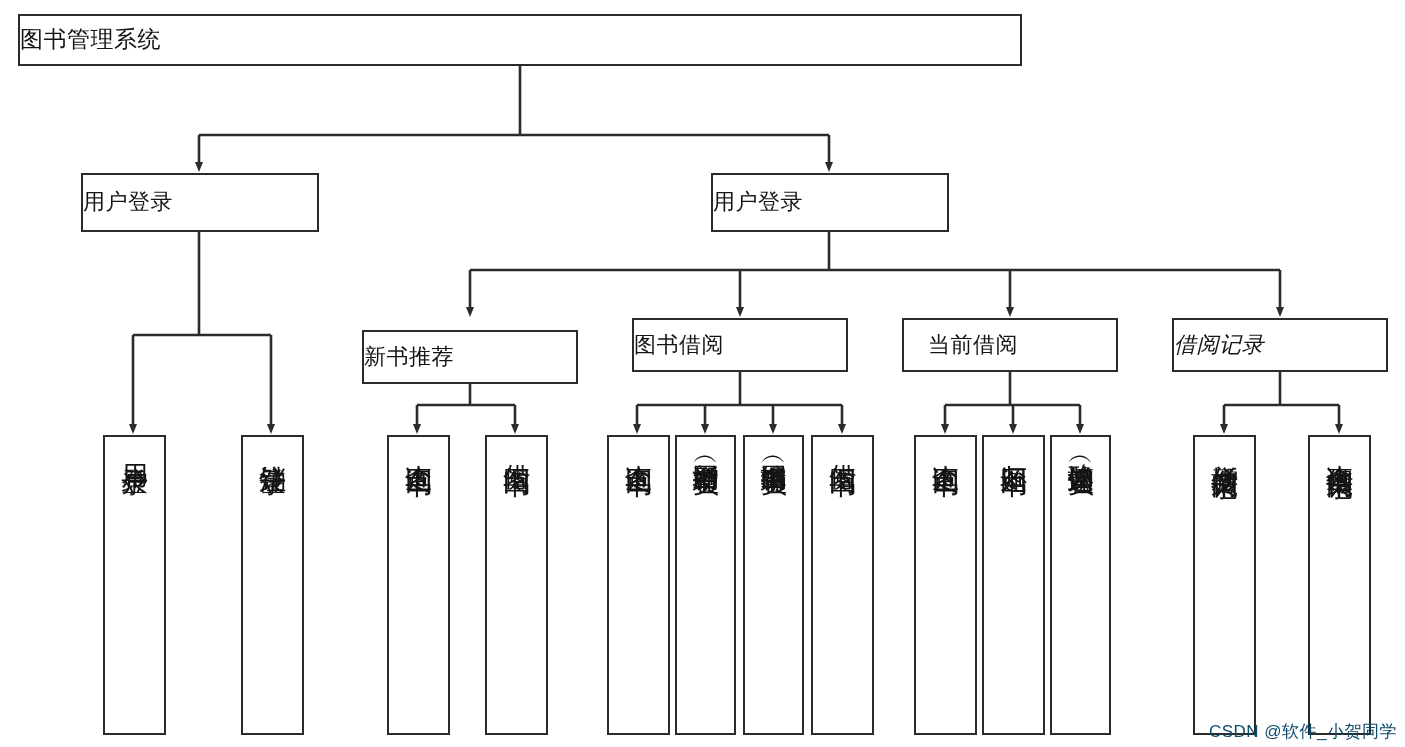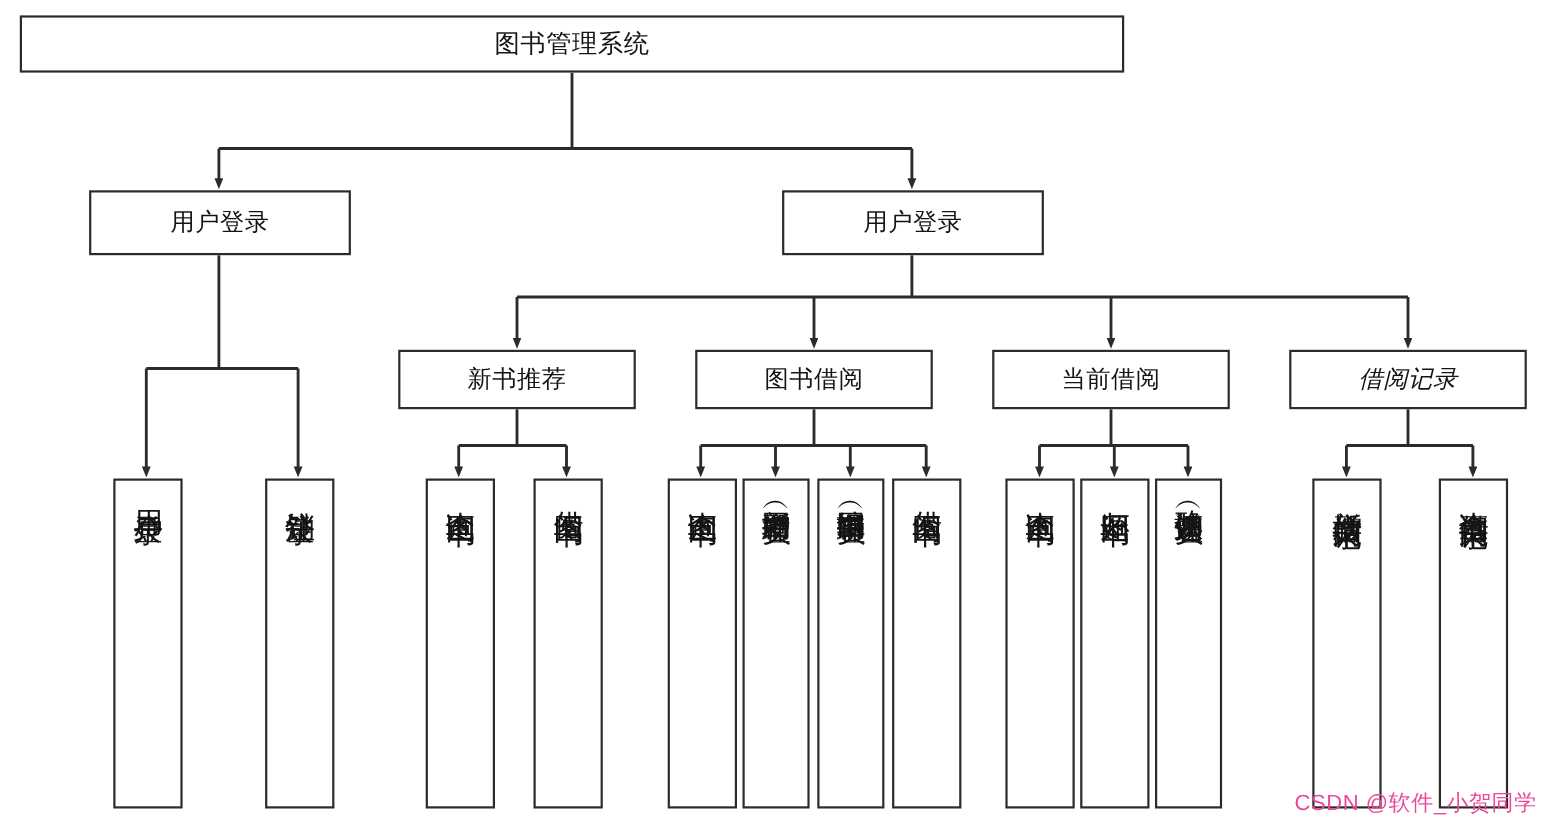--- a/index.html
+++ b/index.html
@@ -21,44 +21,43 @@
     width:1405px;height:747px;
     pointer-events:none;
   }
   .node{
     position:absolute;
     box-sizing:border-box;
     background:#ffffff;
     border:2px solid #2b2b2b;
     display:flex;
     align-items:center;
-    justify-content:center;
     text-align:center;
     z-index:2;
   }
   .node .label{
     display:block;
     line-height:1.12;
     letter-spacing:0.5px;
     color:#141414;
   }
   
   .node.root{ left:18px; top:14px; width:1004px; height:52px; }
   .node.root .label{ font-size:23px; }
   
   .node.lvl1{ width:238px; height:59px; top:173px; }
   .node.lvl1 .label{ font-size:22px; }
   .node.lvl1.n-user{ left:81px; }
   .node.lvl1.n-book{ left:711px; }
   
   .node.lvl2{ width:216px; height:54px; top:318px; }
   .node.lvl2 .label{ font-size:22px; }
-  .node.lvl2.c0{ left:362px; }
+  .node.lvl2.c0{ left:362px;margin-top:12px; }
   .node.lvl2.c1{ left:632px; }
-  .node.lvl2.c2{ left:902px; }
+  .node.lvl2.c2{ left:902px;padding-left:24px; }
   .node.lvl2.c3{ left:1172px;font-style:italic; }
   
   .node.leaf{
     top:435px;
     height:300px;
     align-items:flex-start;
     justify-content:center;
     padding-top:6px;
   }
   .node.leaf .label{
@@ -71,22 +70,22 @@
   }
   .node.leaf.narrow{ width:63px; }
   .node.leaf.narrow .label{ font-size:27px; }
   .node.leaf.wide{ width:61px; }
   .node.leaf.wide .label{ font-size:26px; letter-spacing:1px; }
 
   .watermark{
     position:absolute;
     right:8px;
     bottom:4px;
-    font-size:20px;
-    color:#ec4899;
+    font-size:17px;
+    color:#0c4a6e;
     letter-spacing:0.5px;
     z-index:5;
     white-space:nowrap;
   }
 </style>
 </head>
 <body>
 
 <div id="canvas">
 

